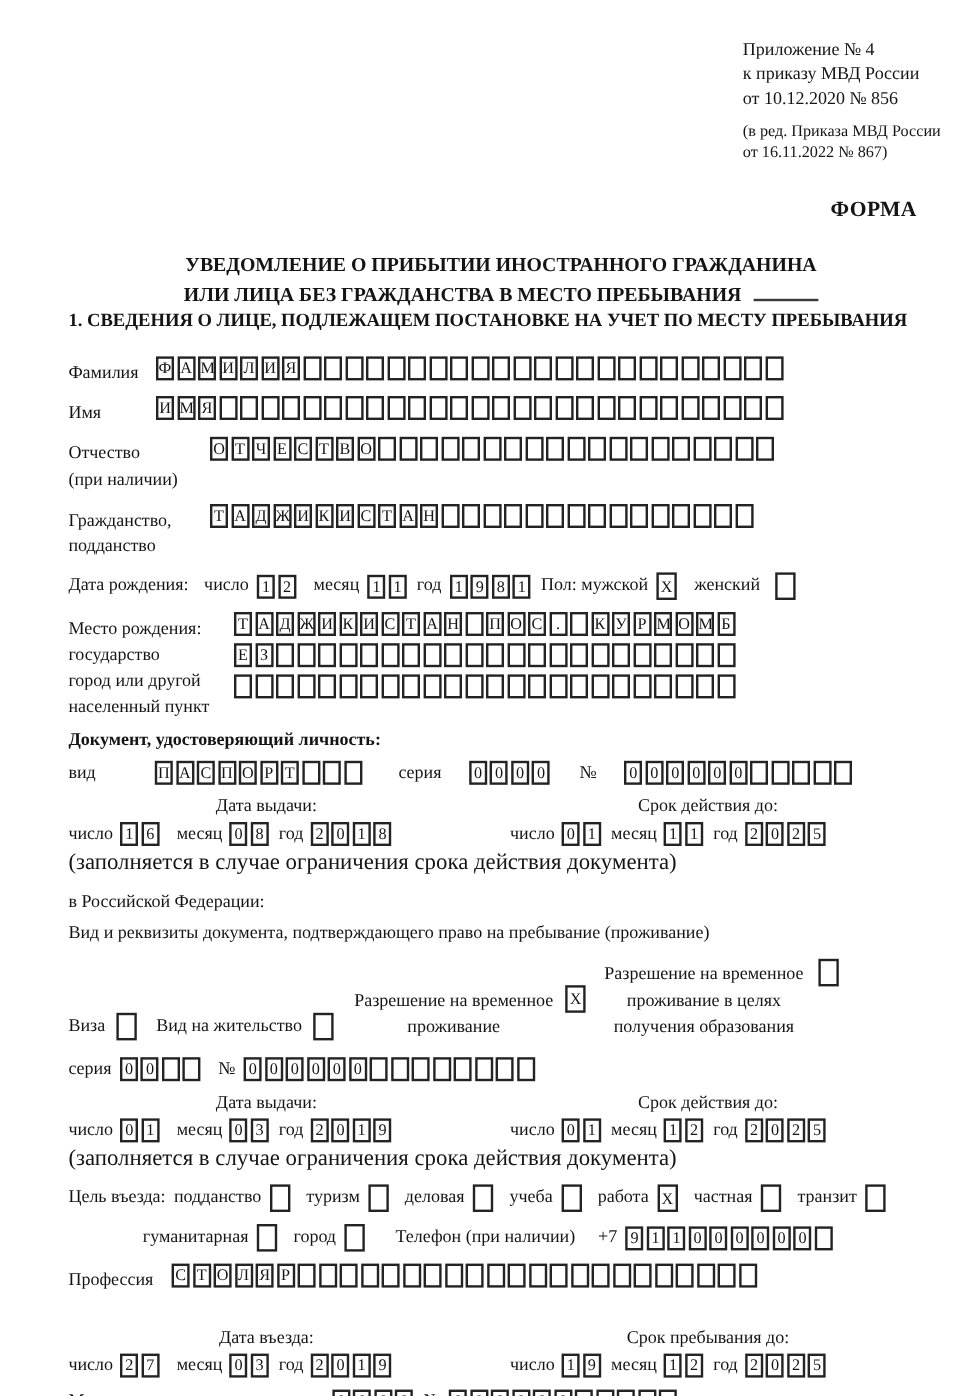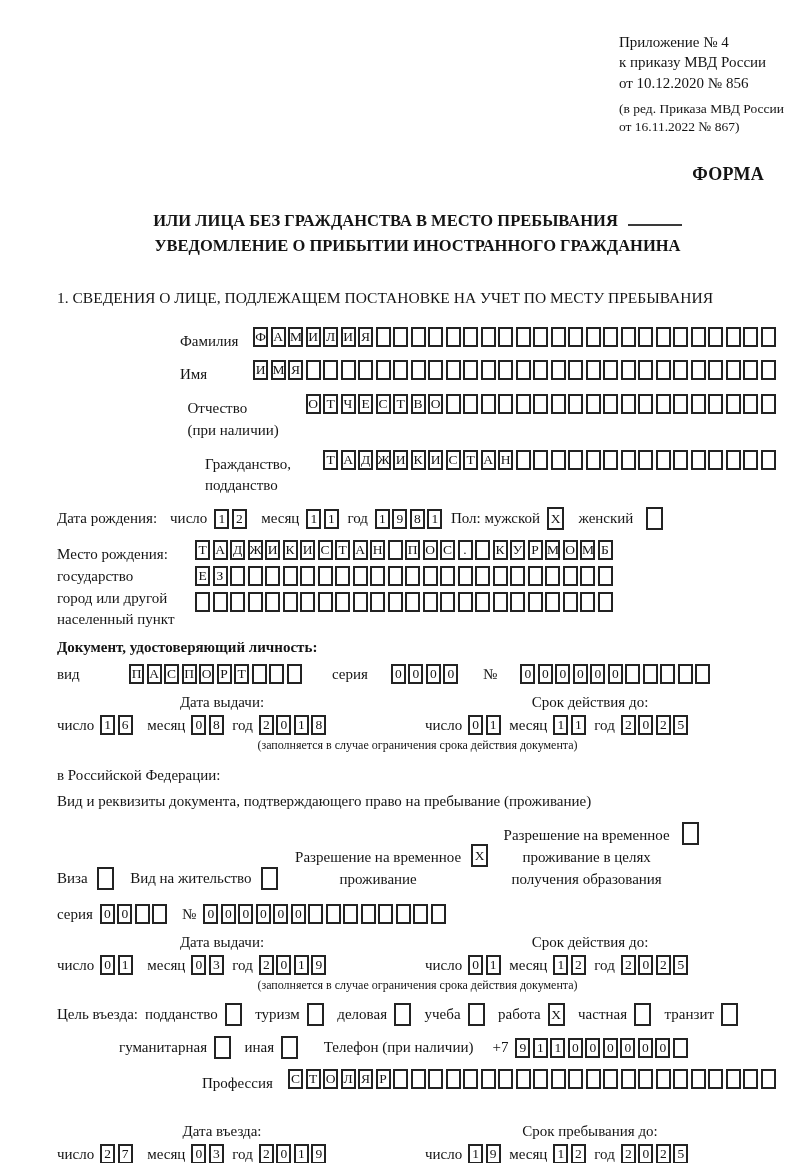--- a/index.html
+++ b/index.html
@@ -12,51 +12,51 @@
   .page { padding: 32px 22px 30px 57px; }
 
   
   .annex { margin-left: 562px; width: 185px; line-height: 1.35; }
   .annex .rev { margin-top: 7px; font-size: 13.5px; }
   .forma { text-align: right; padding-right: 14px; font-weight: bold; font-size: 18px; margin-top: 28px; letter-spacing: .3px; }
 
   .title { text-align: center; font-weight: bold; font-size: 16.5px; margin-top: 24px; line-height: 1.5; }
   .blank-line { display: inline-block; width: 54px; height: 13px; border-bottom: 2.5px solid #3a3a3a; margin-left: 10px; }
 
-  .sec-heading { font-weight: normal; font-size: 15.5px; margin-top: 30px; margin-bottom: 20px; }
+  .sec-heading { font-weight: bold; font-size: 15.5px; margin-bottom: 20px; }
 
   
   .cell {
     display: inline-block; width: 15px; height: 20px;
     border: 2px solid #232323; margin-right: 2.5px;
     text-align: center; font-size: 13.5px; line-height: 16px;
     vertical-align: middle; background: #fff;
   }
   .boxes { white-space: nowrap; display: inline-block; }
   .cbx .cell { width: 17px; height: 23px; line-height: 19px; }
 
-  .frow { display: flex; align-items: flex-start; margin-bottom: 8px; justify-content: flex-end; }
+  .frow { display: flex; align-items: flex-start; margin-bottom: 8px; }
   .flabel { flex: none; padding-top: 4px; line-height: 1.45; }
   .w73 { width: 73px; } .w118 { width: 118px; } .w138 { width: 138px; } .w86 { width: 86px; }
   .boxrow { margin-bottom: 6px; white-space: nowrap; }
 
   .inline-row { display: flex; align-items: center; margin: 10px 0 10px; flex-wrap: nowrap; }
   .inline-row > span.t { margin-right: 7px; }
   .gap-l { margin-left: 12px; }
   .gap-l-sm { margin-left: 6px; }
 
   .doc-heading { text-align: left; font-weight: bold; margin: 2px 0 8px; }
 
   .datepair { display: flex; margin-top: 10px; }
   .dp-left { width: 368px; flex: none; }
   .dp-head-l { width: 330px; text-align: center; margin-bottom: 4px; }
   .dp-head-r { width: 330px; text-align: center; margin-bottom: 4px; }
   .dgroup { display: flex; align-items: center; }
   .dgroup .t { margin-right: 6px; }
-  .note { font-size: 12px; text-align: center; margin-top: 3px; margin-bottom: 10px; }
+  .note { font-size: 19px; text-align: left; margin-top: 3px; margin-bottom: 10px; }
 
   .para { line-height: 1.7; }
 
   .optrow { display: flex; align-items: flex-end; margin: 8px 0 14px; }
   .opt { display: flex; align-items: flex-start; }
   .opt .lbl { margin-right: 9px; padding-top: 3px; }
   .opt .lblc { text-align: center; line-height: 1.45; padding-top: 3px; margin-right: 9px; }
   .w165 { width: 168px; } .w172 { width: 172px; }
   .mr14 { margin-right: 14px; } .mr10 { margin-right: 10px; }
 
@@ -76,22 +76,22 @@
     <div>от 10.12.2020 № 856</div>
     <div class="rev">
       <div>(в ред. Приказа МВД России</div>
       <div>от 16.11.2022 № 867)</div>
     </div>
   </div>
 
   <div class="forma">ФОРМА</div>
 
   <div class="title">
+    <div>УВЕДОМЛЕНИЕ О ПРИБЫТИИ ИНОСТРАННОГО ГРАЖДАНИНА</div>
     <div><span>ИЛИ ЛИЦА БЕЗ ГРАЖДАНСТВА В МЕСТО ПРЕБЫВАНИЯ</span><span class="blank-line"></span></div>
-    <div>УВЕДОМЛЕНИЕ О ПРИБЫТИИ ИНОСТРАННОГО ГРАЖДАНИНА</div>
   </div>
 
   <div class="sec-heading">1. СВЕДЕНИЯ О ЛИЦЕ, ПОДЛЕЖАЩЕМ ПОСТАНОВКЕ НА УЧЕТ ПО МЕСТУ ПРЕБЫВАНИЯ</div>
 
   <div class="frow">
     <div class="flabel w73">Фамилия</div>
     <div class="boxes"><span class="cell">Ф</span><span class="cell">А</span><span class="cell">М</span><span class="cell">И</span><span class="cell">Л</span><span class="cell">И</span><span class="cell">Я</span><span class="cell"></span><span class="cell"></span><span class="cell"></span><span class="cell"></span><span class="cell"></span><span class="cell"></span><span class="cell"></span><span class="cell"></span><span class="cell"></span><span class="cell"></span><span class="cell"></span><span class="cell"></span><span class="cell"></span><span class="cell"></span><span class="cell"></span><span class="cell"></span><span class="cell"></span><span class="cell"></span><span class="cell"></span><span class="cell"></span><span class="cell"></span><span class="cell"></span><span class="cell"></span></div>
   </div>
 
   <div class="frow">
@@ -249,21 +249,21 @@
     <span class="boxes cbx"><span class="cell">X</span></span>
     <span class="t">частная</span>
     <span class="boxes cbx"><span class="cell"></span></span>
     <span class="t">транзит</span>
     <span class="boxes cbx"><span class="cell"></span></span>
   </div>
 
   <div class="goalrow indent60">
     <span class="t">гуманитарная</span>
     <span class="boxes cbx"><span class="cell"></span></span>
-    <span class="t">иная</span>
+    <span class="t">город</span>
     <span class="boxes cbx"><span class="cell"></span></span>
     <span class="t gap-l">Телефон (при наличии)</span>
     <span class="t gap-l">+7</span>
     <span class="boxes"><span class="cell">9</span><span class="cell">1</span><span class="cell">1</span><span class="cell">0</span><span class="cell">0</span><span class="cell">0</span><span class="cell">0</span><span class="cell">0</span><span class="cell">0</span><span class="cell"></span></span>
   </div>
 
   <div class="frow" style="margin-bottom:28px;">
     <div class="flabel w86">Профессия</div>
     <div class="boxes"><span class="cell">С</span><span class="cell">Т</span><span class="cell">О</span><span class="cell">Л</span><span class="cell">Я</span><span class="cell">Р</span><span class="cell"></span><span class="cell"></span><span class="cell"></span><span class="cell"></span><span class="cell"></span><span class="cell"></span><span class="cell"></span><span class="cell"></span><span class="cell"></span><span class="cell"></span><span class="cell"></span><span class="cell"></span><span class="cell"></span><span class="cell"></span><span class="cell"></span><span class="cell"></span><span class="cell"></span><span class="cell"></span><span class="cell"></span><span class="cell"></span><span class="cell"></span><span class="cell"></span></div>
   </div>

